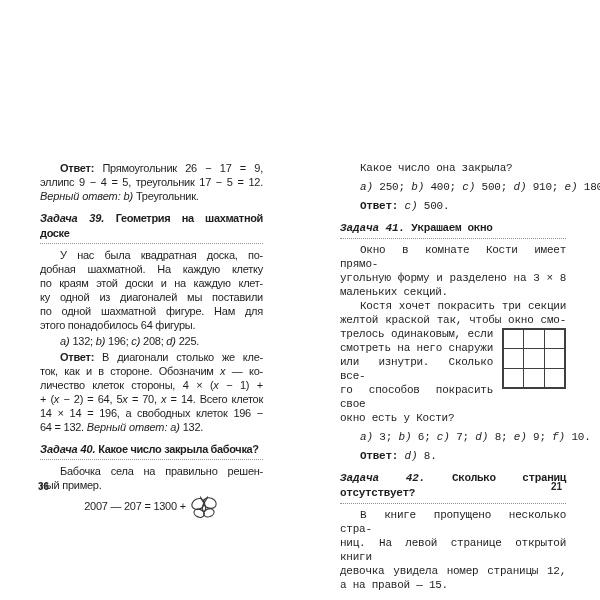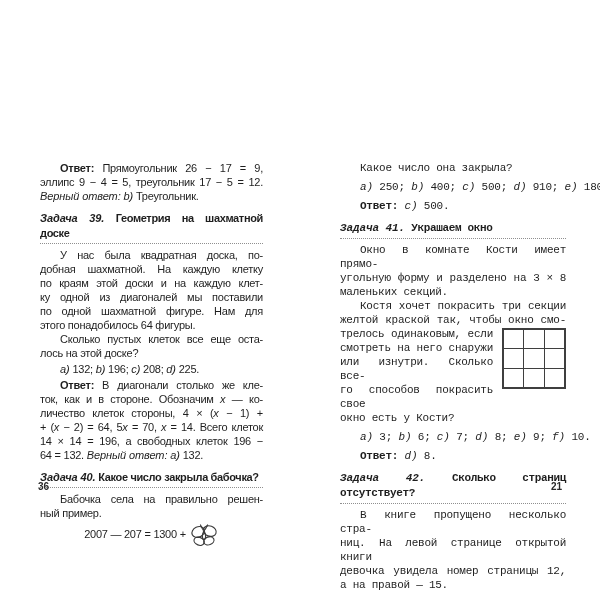--- a/index.html
+++ b/index.html
@@ -60,24 +60,20 @@
       <div class="line">доске</div>
       <div class="dots"></div>
     </div>
     <div class="para">
       <div class="line just ind">У нас была квадратная доска, по-</div>
       <div class="line just">добная шахматной. На каждую клетку</div>
       <div class="line just">по краям этой доски и на каждую клет-</div>
       <div class="line just">ку одной из диагоналей мы поставили</div>
       <div class="line just">по одной шахматной фигуре. Нам для</div>
       <div class="line">этого понадобилось 64 фигуры.</div>
-    </div>
-    <div class="para">
-      <div class="line just ind">Сколько пустых клеток все еще оста-</div>
-      <div class="line">лось на этой доске?</div>
     </div>
     <div class="opts"><i>a)</i> 132; <i>b)</i> 196; <i>c)</i> 208; <i>d)</i> 225.</div>
     <div class="para">
       <div class="line just ind"><b>Ответ:</b> В диагонали столько же кле-</div>
       <div class="line just">ток, как и в стороне. Обозначим <i>x</i> — ко-</div>
       <div class="line just">личество клеток стороны, 4 × (<i>x</i> − 1) +</div>
       <div class="line just">+ (<i>x</i> − 2) = 64, 5<i>x</i> = 70, <i>x</i> = 14. Всего клеток</div>
       <div class="line just">14 × 14 = 196, а свободных клеток 196 −</div>
       <div class="line">64 = 132. <i>Верный ответ: a)</i> 132.</div>
     </div>

